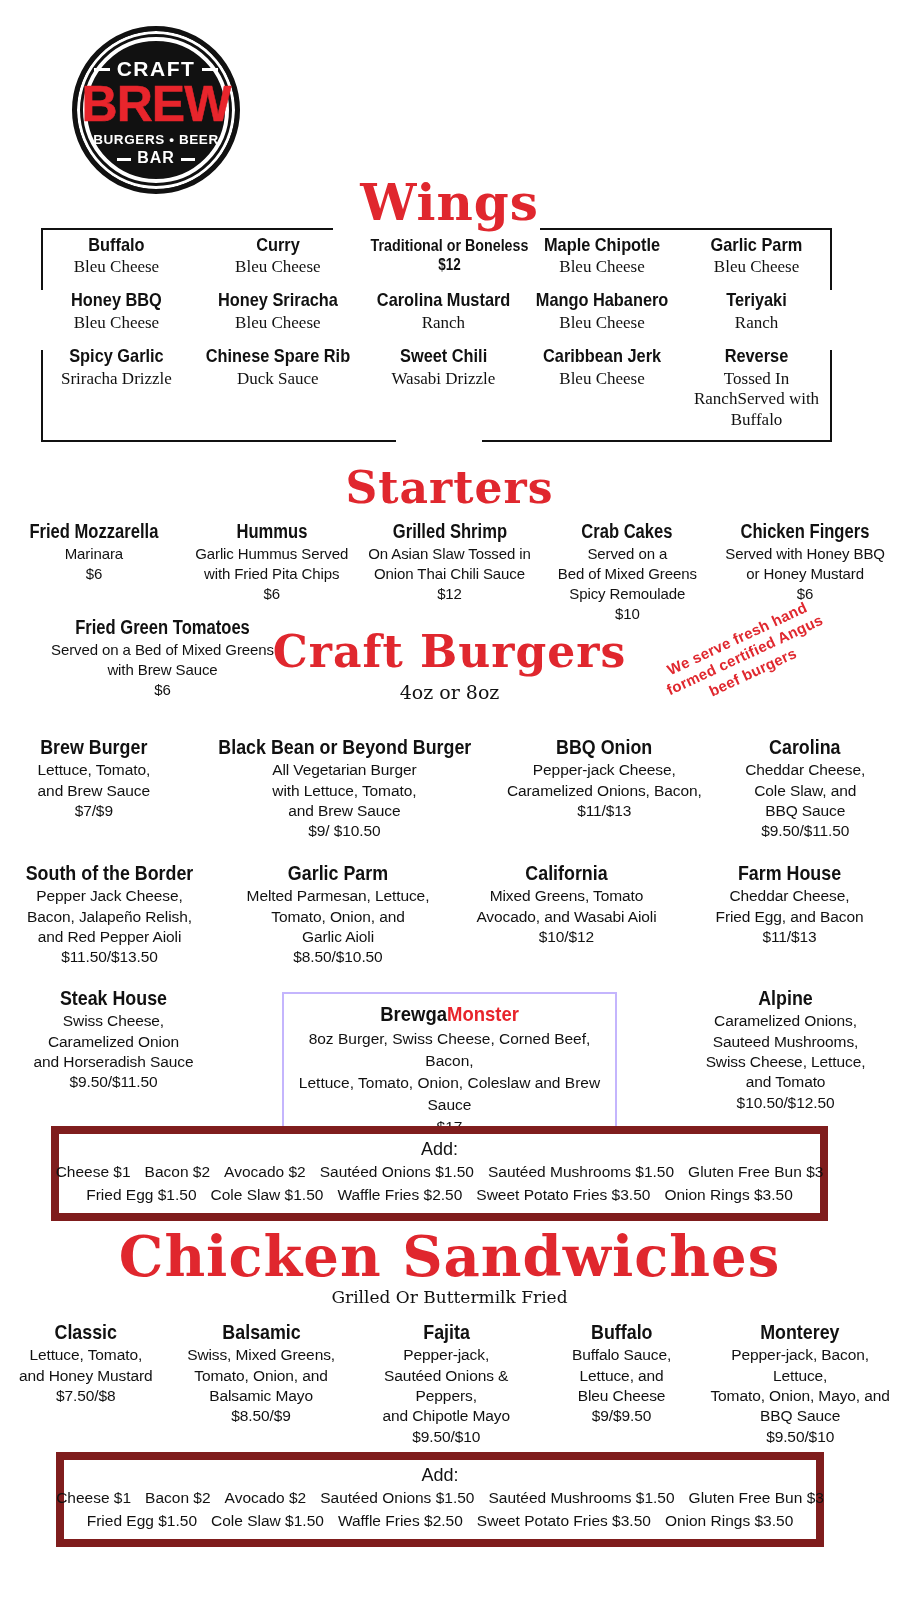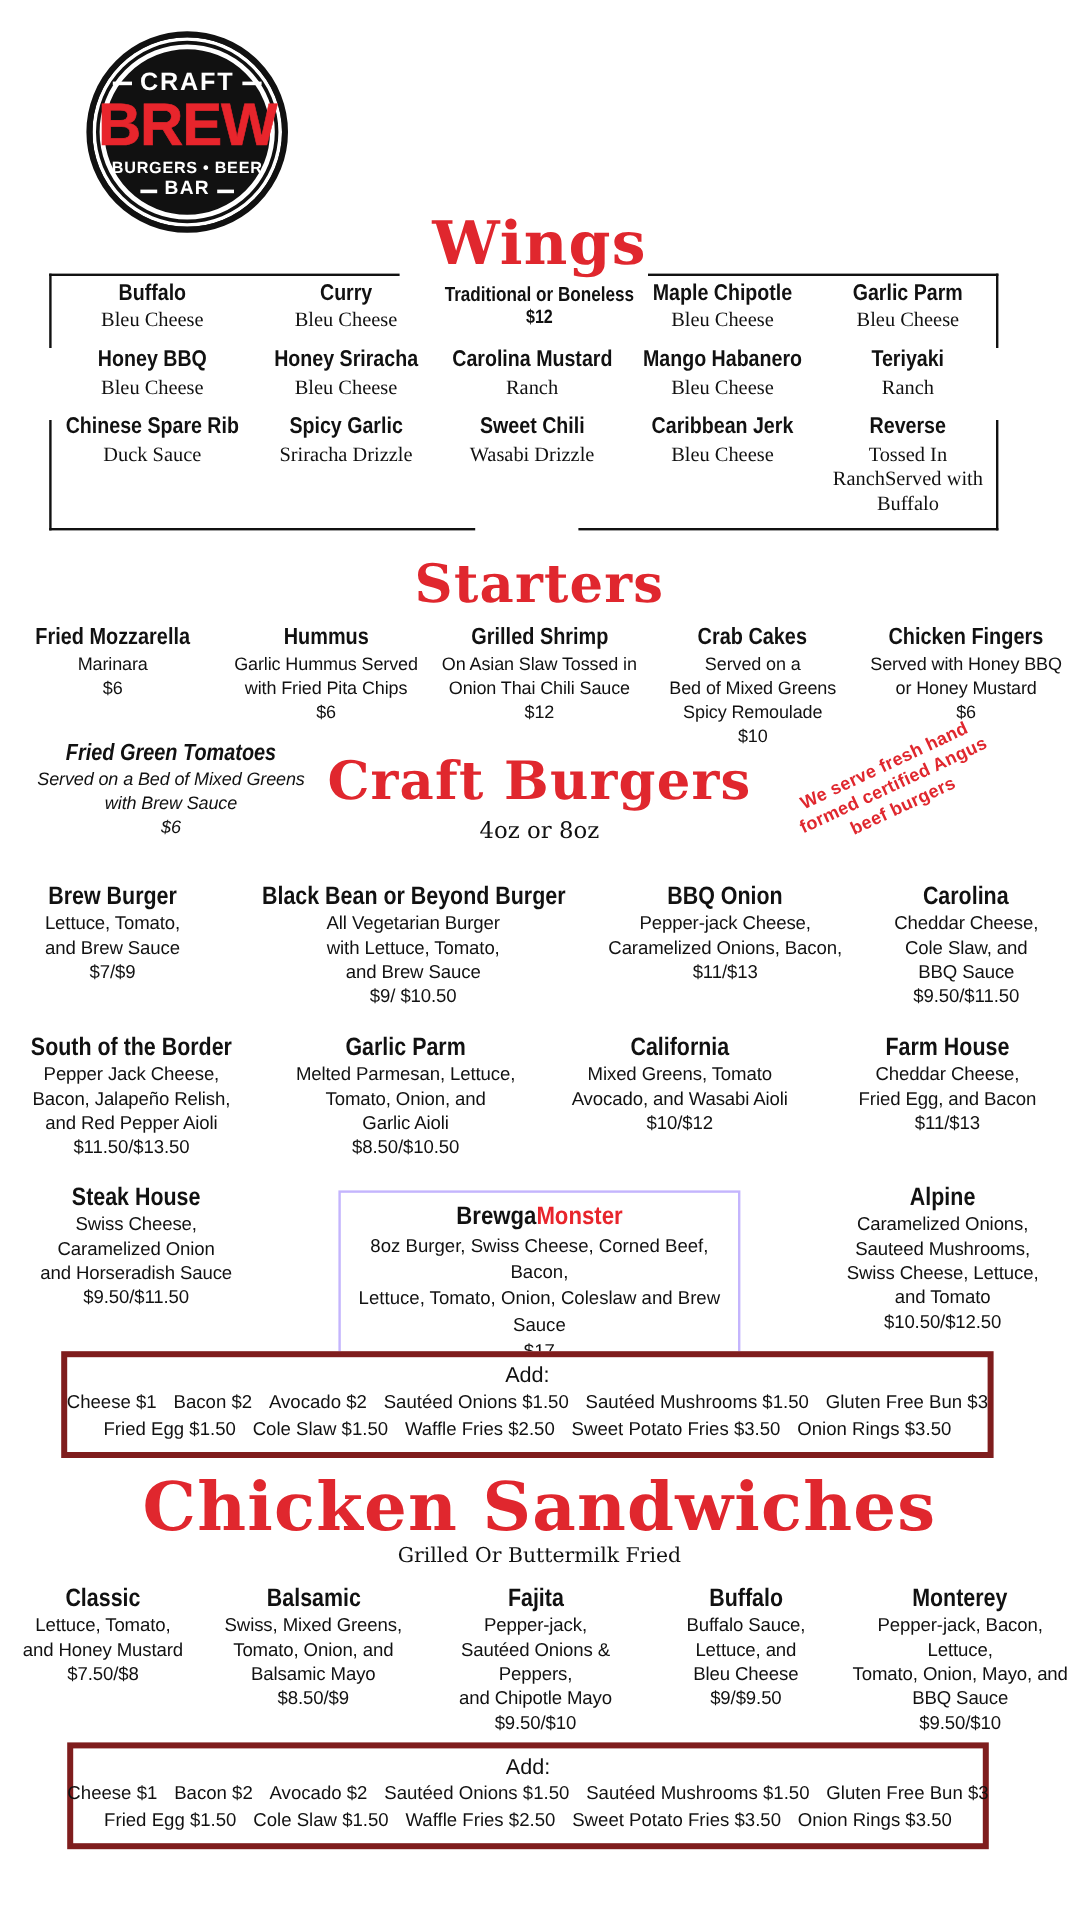--- a/index.html
+++ b/index.html
@@ -227,24 +227,23 @@
     left: 6px; top: 521px;
     width: 887px;
     display: grid;
     grid-template-columns: repeat(5, 1fr);
     column-gap: 2px;
   }
   .starters-grid .item-name { font-size: 19.5px; }
   .starters-grid .item-desc { font-size: 15px; }
   .fried-green {
     position: absolute;
-    left: 0; top: 617px;
+    left: 20px; top: 617px;
     width: 285px;
     text-align: center;
-    font-style: italic;
   }
   .fried-green .item-name { font-size: 19.5px; }
   .fried-green .item-desc { font-size: 15px; }
 
   
   .burger-row {
     position: absolute;
     width: 899px; left: 0;
     display: grid;
     column-gap: 4px;
@@ -275,21 +274,21 @@
     font-family: "Liberation Sans", sans-serif;
     font-size: 15.5px;
     line-height: 1.42;
     margin-top: 3px;
   }
   .monster-desc .ln { display: block; }
 
   
   .add-box {
     position: absolute;
-    border: 5px solid #7f1d1d;
+    border: 8px solid #7f1d1d;
     background: #ffffff;
     text-align: center;
     padding: 4px 0 7px;
   }
   .add-box-1 { left: 51px; top: 1126px; width: 777px; }
   .add-box-2 { left: 56px; top: 1452px; width: 768px; }
   .add-title {
     font-family: "Liberation Sans", sans-serif;
     font-size: 18px;
     line-height: 1.3;
@@ -377,26 +376,26 @@
         </div>
         <div class="wing-cell row2">
           <div class="wing-name">Mango Habanero</div>
           <div class="wing-desc"><span class="ln">Bleu Cheese</span></div>
         </div>
         <div class="wing-cell row2">
           <div class="wing-name">Teriyaki</div>
           <div class="wing-desc"><span class="ln">Ranch</span></div>
         </div>
         <div class="wing-cell row3">
+          <div class="wing-name">Spicy Garlic</div>
+          <div class="wing-desc"><span class="ln">Sriracha Drizzle</span></div>
+        </div>
+        <div class="wing-cell row3">
           <div class="wing-name">Chinese Spare Rib</div>
           <div class="wing-desc"><span class="ln">Duck Sauce</span></div>
-        </div>
-        <div class="wing-cell row3">
-          <div class="wing-name">Spicy Garlic</div>
-          <div class="wing-desc"><span class="ln">Sriracha Drizzle</span></div>
         </div>
         <div class="wing-cell row3">
           <div class="wing-name">Sweet Chili</div>
           <div class="wing-desc"><span class="ln">Wasabi Drizzle</span></div>
         </div>
         <div class="wing-cell row3">
           <div class="wing-name">Caribbean Jerk</div>
           <div class="wing-desc"><span class="ln">Bleu Cheese</span></div>
         </div>
         <div class="wing-cell row3">

